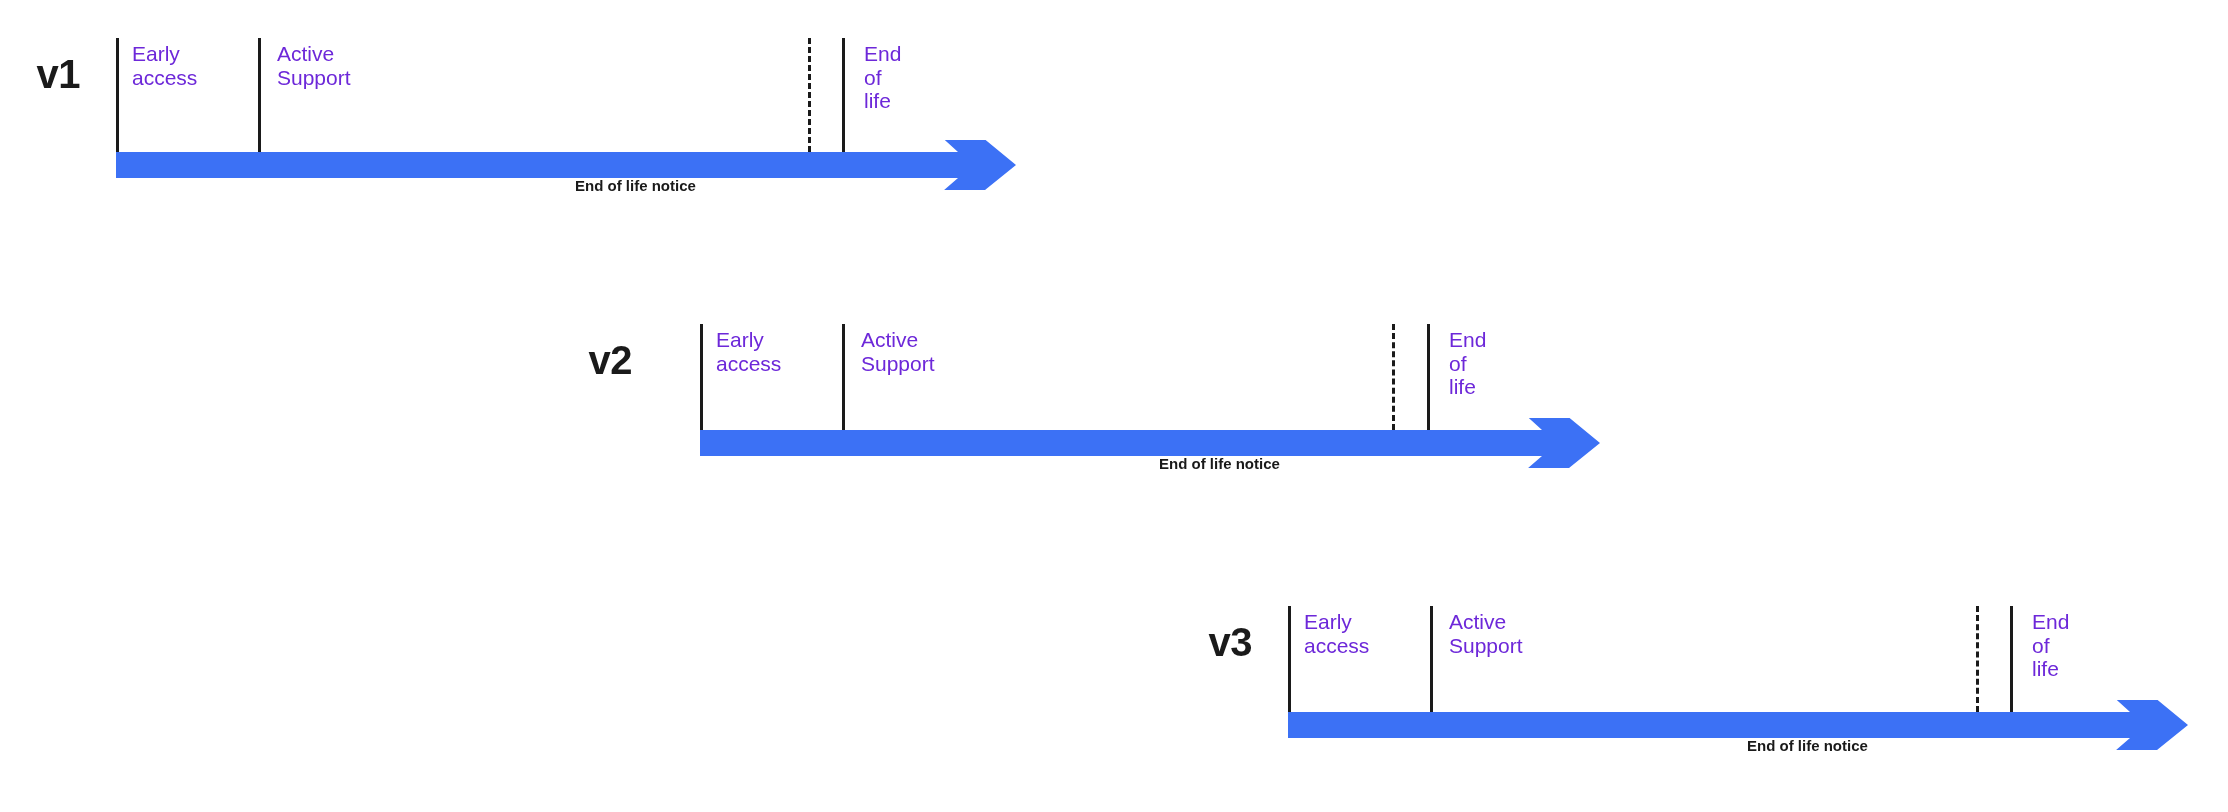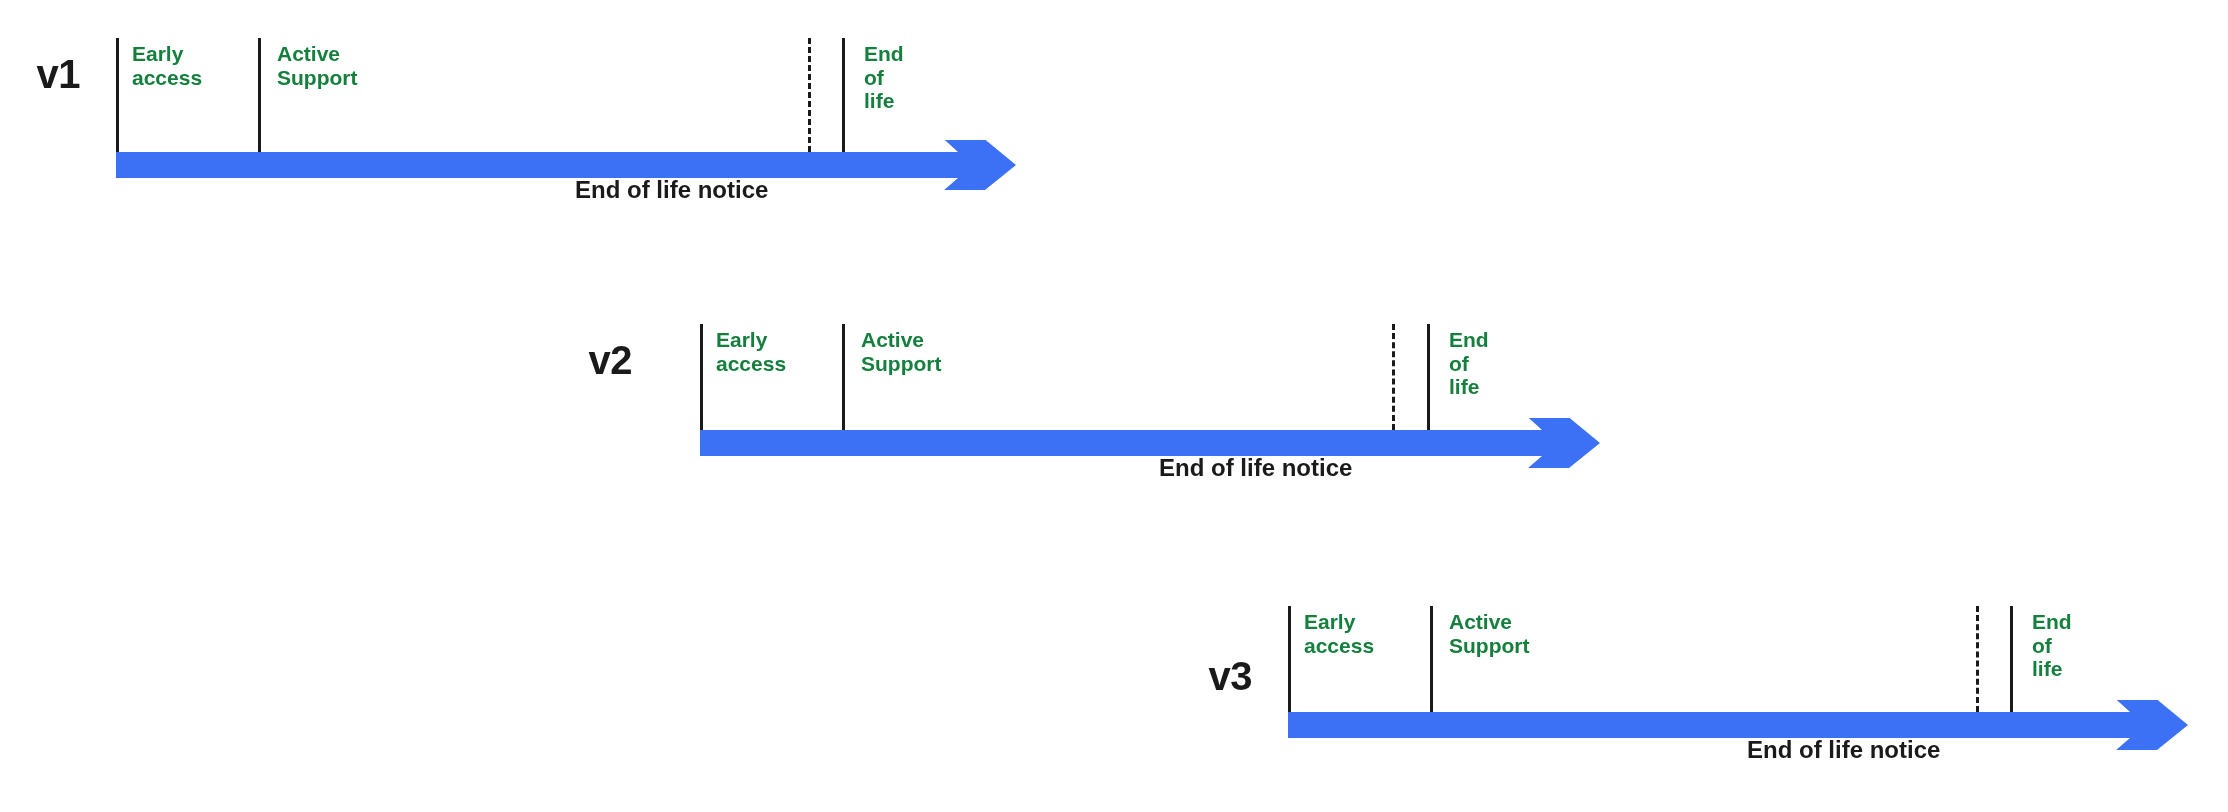--- a/index.html
+++ b/index.html
@@ -48,38 +48,38 @@
   .phase-divider.dashed {
     width: 0;
     background: transparent;
     border-left: 3px dashed #1a1a1a;
   }
 
   
   .phase-label {
     position: absolute;
     font-size: 21px;
-    font-weight: 700;
-    color: #15803d;
+    font-weight: 400;
+    color: #6d28d9;
     line-height: 1.12;
     white-space: pre-line;
   }
 
   
   .timeline-arrow {
     position: absolute;
   }
   .timeline-arrow svg {
     display: block;
   }
 
   
   .arrow-caption {
     position: absolute;
-    font-size: 24px;
+    font-size: 15px;
     font-weight: 700;
     color: #1a1a1a;
     line-height: 1;
     white-space: nowrap;
   }
 </style>
 </head>
 <body>
 
 <div id="canvas">
@@ -125,21 +125,21 @@
       <svg width="905" height="50" viewBox="0 0 905 50" xmlns="http://www.w3.org/2000/svg">
         <path d="M0 12 H842 V12 L820 -8 L838 -26 L900 25 L838 75 L820 57 L842 38 H0 Z" fill="#3c71f5"></path>
       </svg>
     </div>
 
     <div class="arrow-caption" style="left:1159px; top:456px;">End of life notice</div>
   </div>
 
   <div class="version-row">
 
-    <div class="version-label" style="left:1162px; top:622px; width:90px;margin-top:34px;">v3</div>
+    <div class="version-label" style="left:1162px; top:622px; width:90px;">v3</div>
 
     <div class="phase-divider" style="left:1288px; top:606px; height:106px;"></div>
     <div class="phase-divider" style="left:1430px; top:606px; height:106px;"></div>
     <div class="phase-divider dashed" style="left:1976px; top:606px; height:106px;"></div>
     <div class="phase-divider" style="left:2010px; top:606px; height:106px;"></div>
 
     <div class="phase-label" style="left:1304px; top:610px;">Early
 access</div>
     <div class="phase-label" style="left:1449px; top:610px;">Active Support</div>
     <div class="phase-label" style="left:2032px; top:610px;">End of life</div>

